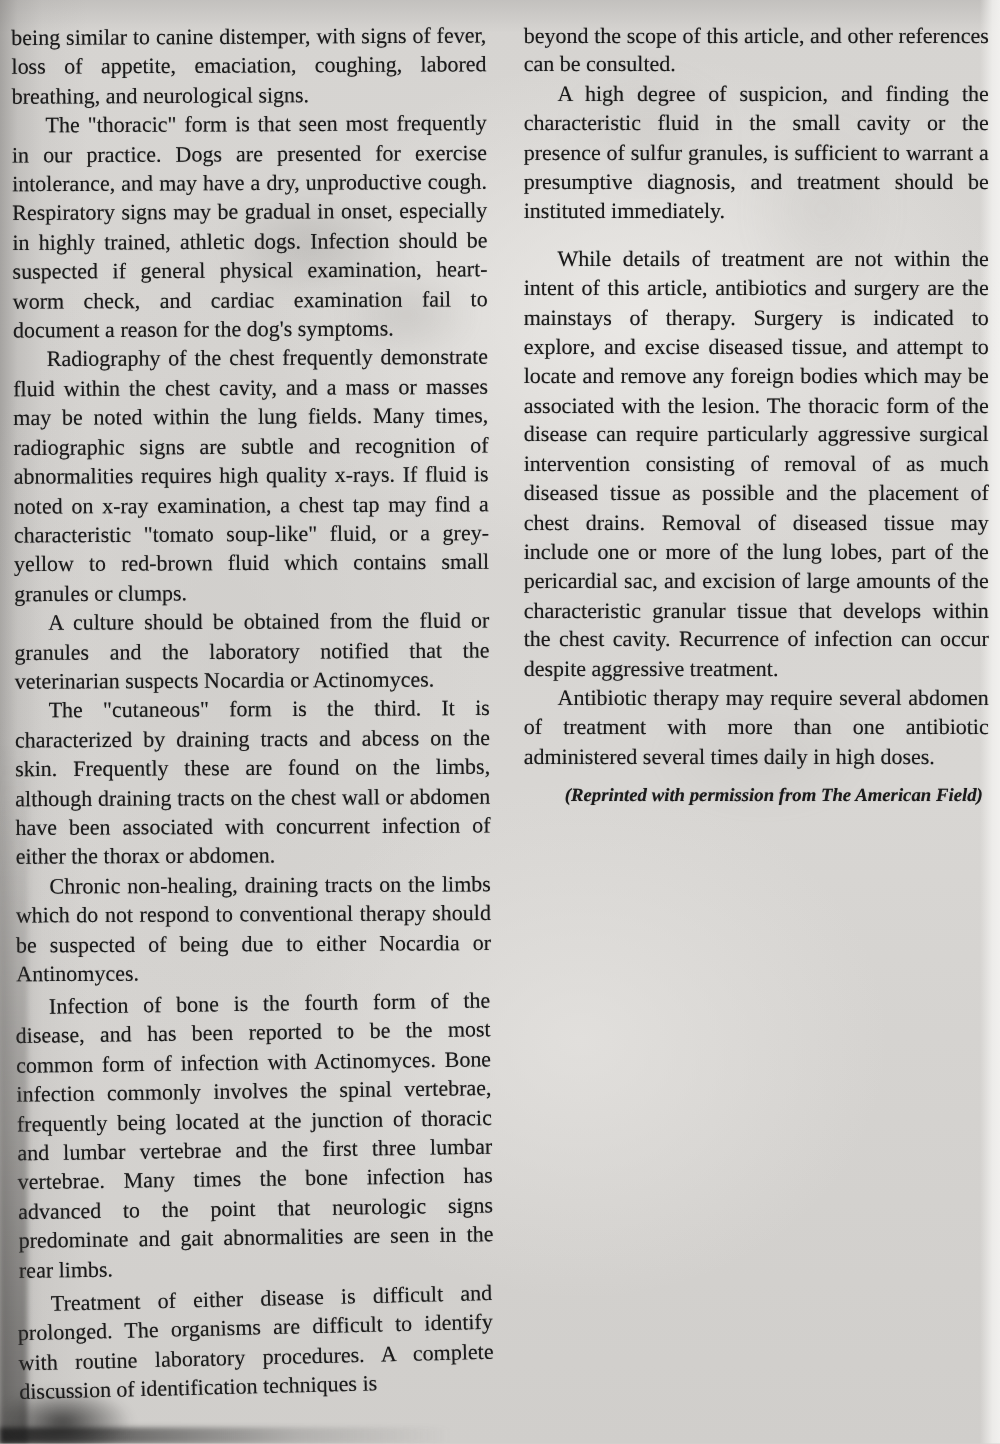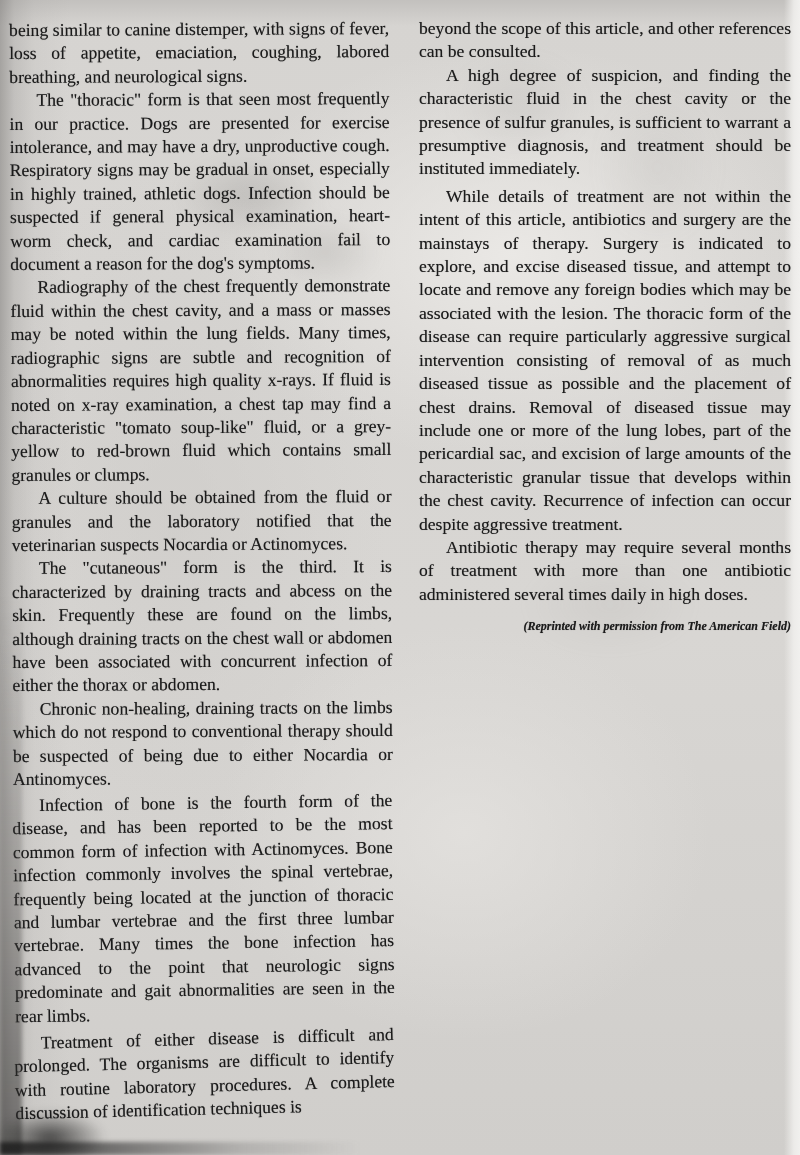--- a/index.html
+++ b/index.html
@@ -73,32 +73,32 @@
   }
   .col-right {
     left: 419px;
     width: 372px;
   }
   .para {
     margin: 0;
     text-indent: 27px;
   }
   .para.noindent { text-indent: 0; }
-  .para.gap-before { margin-top: 4px; }
+  .para.gap-before { margin-top: 15px; }
   .tilt-mild   { transform: rotate(-0.5deg); transform-origin: center right; }
   .tilt-strong { transform: rotate(-1.1deg); transform-origin: center right; }
 
   .credit {
     margin: 9px 0 0 0;
     padding-left: 28px;
-    font-size: 12px;
+    font-size: 15px;
     font-style: italic;
     font-weight: bold;
     text-indent: 0;
-    text-align: right;
+    text-align: center;
   }
 
   
   .edge-shadow-bottom {
     position: absolute;
     left: 0; bottom: 0;
     width: 400px; height: 13px;
     background: linear-gradient(90deg, rgba(28,28,28,0.85) 0%, rgba(45,45,45,0.55) 30%, rgba(90,90,90,0.25) 60%, rgba(120,120,120,0) 90%);
     filter: blur(2px);
     pointer-events: none;
@@ -135,23 +135,23 @@
     <p class="para">Radiography of the chest frequently demonstrate fluid within the chest cavity, and a mass or masses may be noted within the lung fields. Many times, radiographic signs are subtle and recognition of abnormalities requires high quality x-rays. If fluid is noted on x-ray examination, a chest tap may find a characteristic "tomato soup-like" fluid, or a grey-yellow to red-brown fluid which contains small granules or clumps.</p>
     <p class="para">A culture should be obtained from the fluid or granules and the laboratory notified that the veterinarian suspects Nocardia or Actinomyces.</p>
     <p class="para">The "cutaneous" form is the third. It is characterized by draining tracts and abcess on the skin. Frequently these are found on the limbs, although draining tracts on the chest wall or abdomen have been associated with concurrent infection of either the thorax or abdomen.</p>
     <p class="para">Chronic non-healing, draining tracts on the limbs which do not respond to conventional therapy should be suspected of being due to either Nocardia or Antinomyces.</p>
     <p class="para tilt-mild">Infection of bone is the fourth form of the disease, and has been reported to be the most common form of infection with Actinomyces. Bone infection commonly involves the spinal vertebrae, frequently being located at the junction of thoracic and lumbar vertebrae and the first three lumbar vertebrae. Many times the bone infection has advanced to the point that neurologic signs predominate and gait abnormalities are seen in the rear limbs.</p>
     <p class="para tilt-strong">Treatment of either disease is difficult and prolonged. The organisms are difficult to identify with routine laboratory procedures. A complete discussion of identification techniques is</p>
   </div>
 
   <div class="col col-right">
     <p class="para noindent">beyond the scope of this article, and other references can be consulted.</p>
-    <p class="para">A high degree of suspicion, and finding the characteristic fluid in the chest cavity or the presence of sulfur granules, is sufficient to warrant a presumptive diagnosis, and treatment should be instituted immediately.</p>
+    <p class="para">A high degree of suspicion, and finding the characteristic fluid in the small cavity or the presence of sulfur granules, is sufficient to warrant a presumptive diagnosis, and treatment should be instituted immediately.</p>
     <p class="para gap-before">While details of treatment are not within the intent of this article, antibiotics and surgery are the mainstays of therapy. Surgery is indicated to explore, and excise diseased tissue, and attempt to locate and remove any foreign bodies which may be associated with the lesion. The thoracic form of the disease can require particularly aggressive surgical intervention consisting of removal of as much diseased tissue as possible and the placement of chest drains. Removal of diseased tissue may include one or more of the lung lobes, part of the pericardial sac, and excision of large amounts of the characteristic granular tissue that develops within the chest cavity. Recurrence of infection can occur despite aggressive treatment.</p>
-    <p class="para">Antibiotic therapy may require several months of treatment with more than one antibiotic administered several times daily in high doses.</p>
+    <p class="para">Antibiotic therapy may require several abdomen of treatment with more than one antibiotic administered several times daily in high doses.</p>
     <p class="para credit">(Reprinted with permission from The American Field)</p>
   </div>
 
   <div class="edge-shadow-left-lower"></div>
   <div class="edge-shadow-bottom"></div>
   <div class="corner-shadow"></div>
 
 </div>
 
 </body></html>

